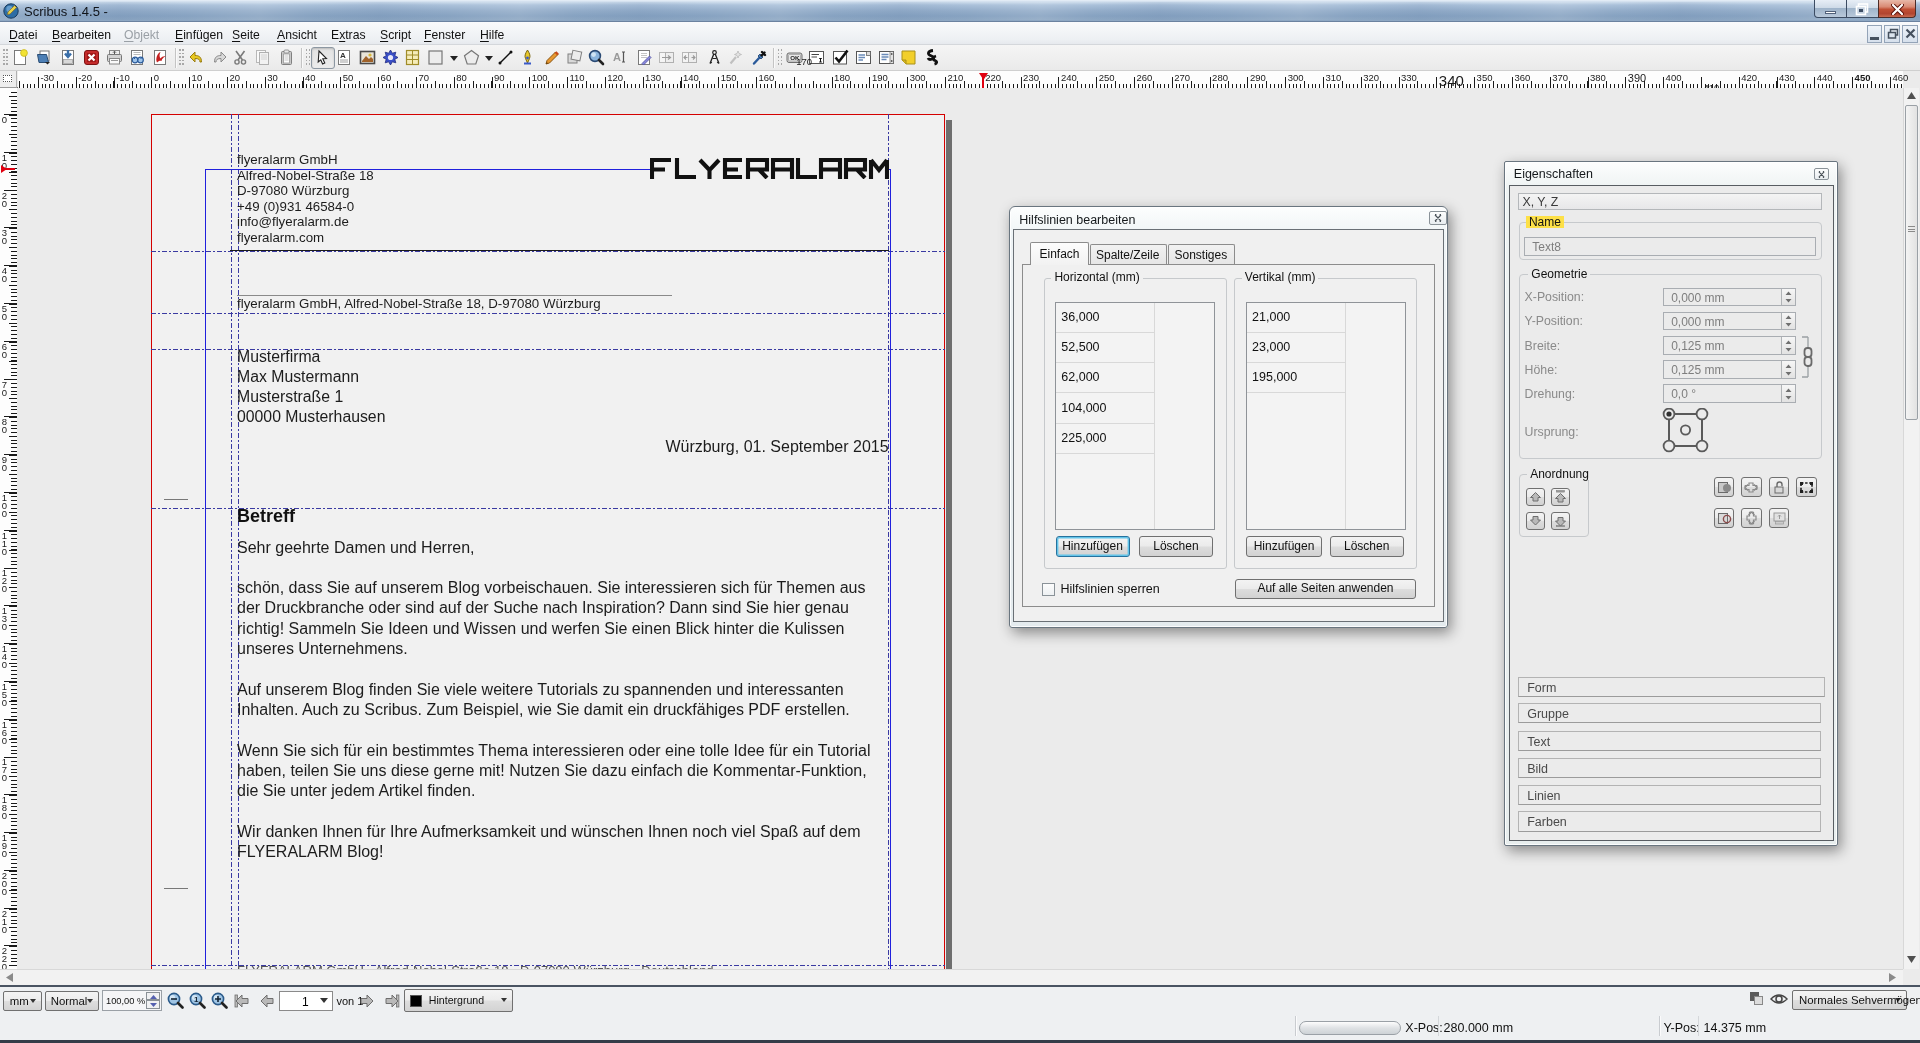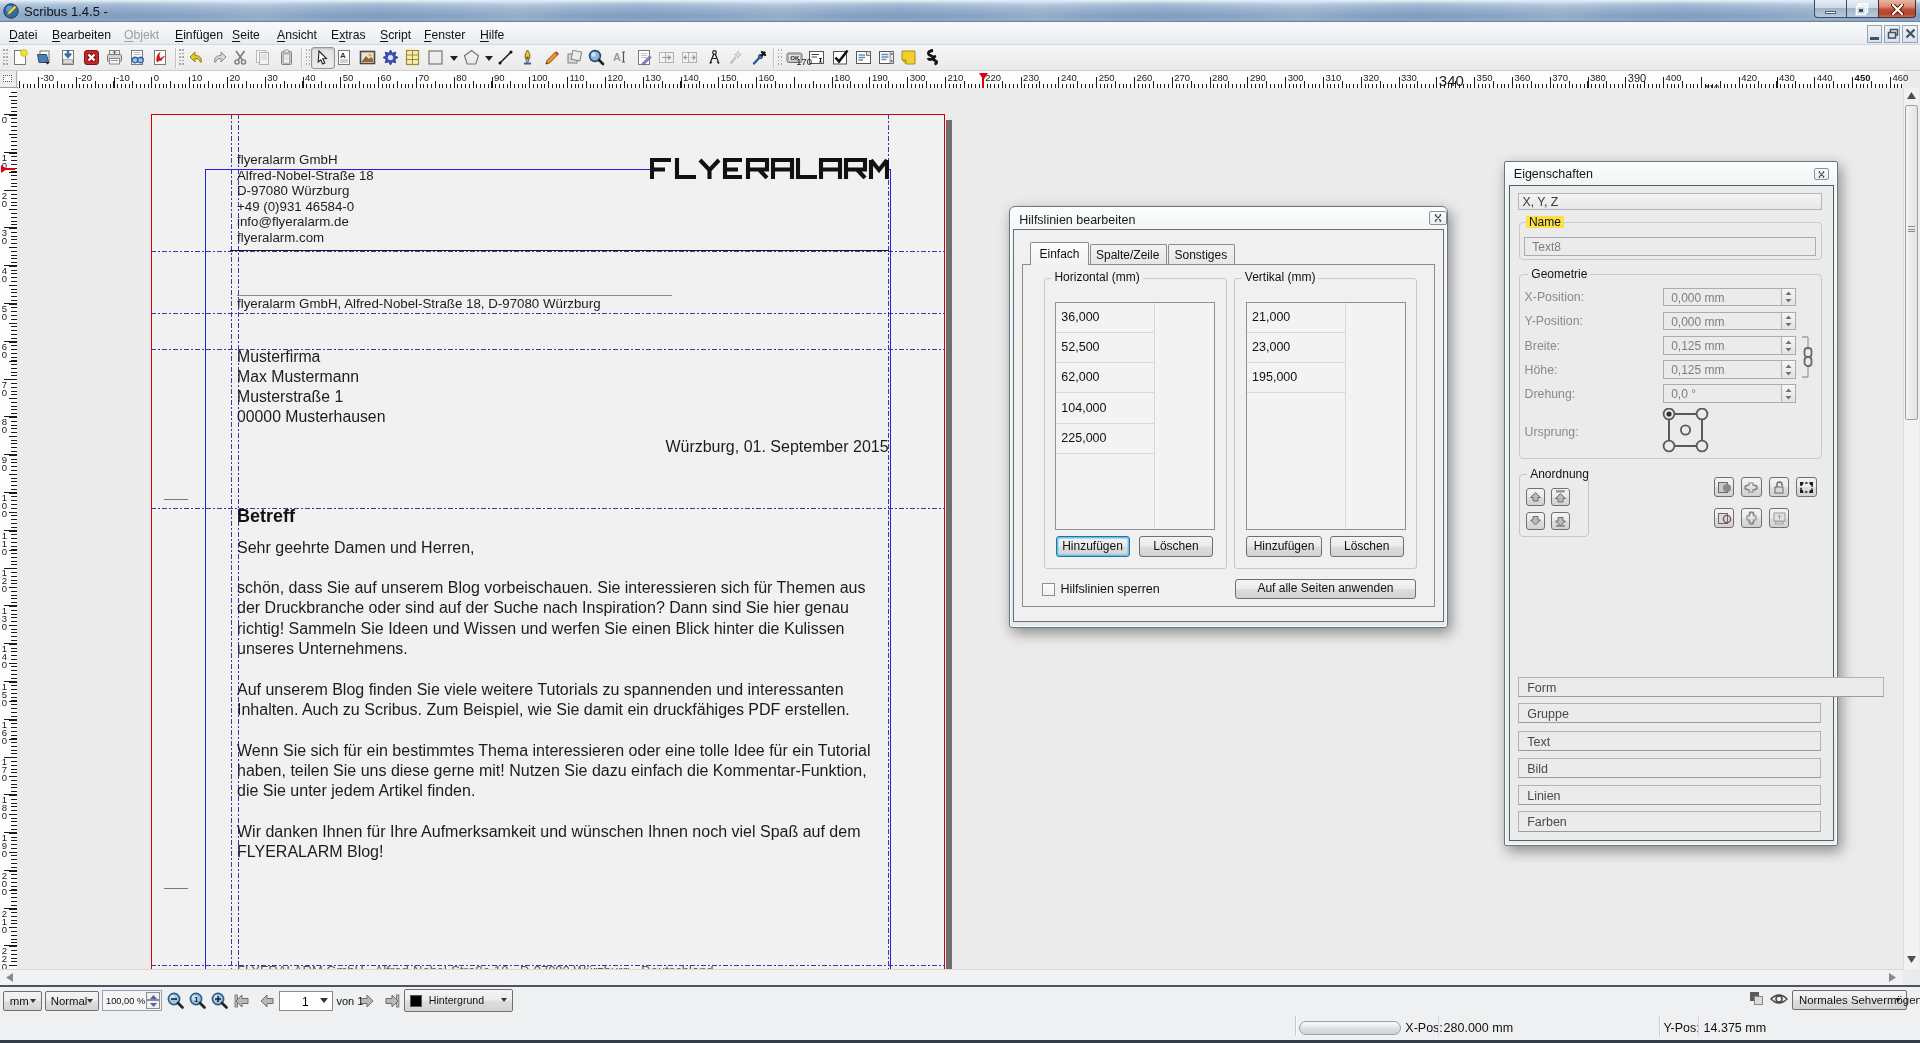--- a/index.html
+++ b/index.html
@@ -680,17 +680,17 @@
 <svg class="a" style="left:1744.2px;top:510.8px" width="15" height="15" viewBox="0 0 15 15">
     <path d="M5.5 1 L5.5 5 L3 5 L3 9 L5.5 9 L5.5 13 M9.5 1 L9.5 5 L12 5 L12 9 L9.5 9 L9.5 13 M5.5 1 L9.5 1 M5.5 13 L9.5 13" fill="none" stroke="#8a8a8a" stroke-width="1.2"></path>
     <path d="M7.5 1 L4.5 4 M7.5 1 L10.5 4 M7.5 13 L4.5 10 M7.5 13 L10.5 10" stroke="#8a8a8a" stroke-width="1.4"></path>
   </svg>
 <div class="btn7" style="left:1768.8px;top:508.3px;width:20.7px;height:19.5px;border-radius:3px;"></div>
 <svg class="a" style="left:1771.8px;top:510.8px" width="15" height="15" viewBox="0 0 15 15">
     <rect x="2" y="2" width="11" height="8" fill="#e2e2e2" stroke="#9a9a9a"></rect>
     <rect x="3.5" y="10.5" width="8" height="2.5" fill="#cccccc" stroke="#9a9a9a" stroke-width=".7"></rect>
     <path d="M7.5 4 L7.5 8 M6 5.5 L7.5 4 L9 5.5" stroke="#9a9a9a" fill="none"></path>
   </svg>
-<div class="sechead" style="left:1518.2px;top:677.1px;width:366px;height:20.2px;padding-top:3px;">Form</div>
+<div class="sechead" style="left:1518.2px;top:677.1px;width:307px;height:20.2px;padding-top:3px;">Form</div>
 <div class="sechead" style="left:1518.2px;top:703.3px;width:303px;height:20.2px;padding-top:3px;">Gruppe</div>
 <div class="sechead" style="left:1518.2px;top:730.5px;width:303px;height:20.2px;padding-top:3px;">Text</div>
 <div class="sechead" style="left:1518.2px;top:757.6px;width:303px;height:20.2px;padding-top:3px;">Bild</div>
 <div class="sechead" style="left:1518.2px;top:784.8px;width:303px;height:20.2px;padding-top:3px;">Linien</div>
 <div class="sechead" style="left:1518.2px;top:811.4px;width:303px;height:20.2px;padding-top:3px;">Farben</div>
 </body></html>

